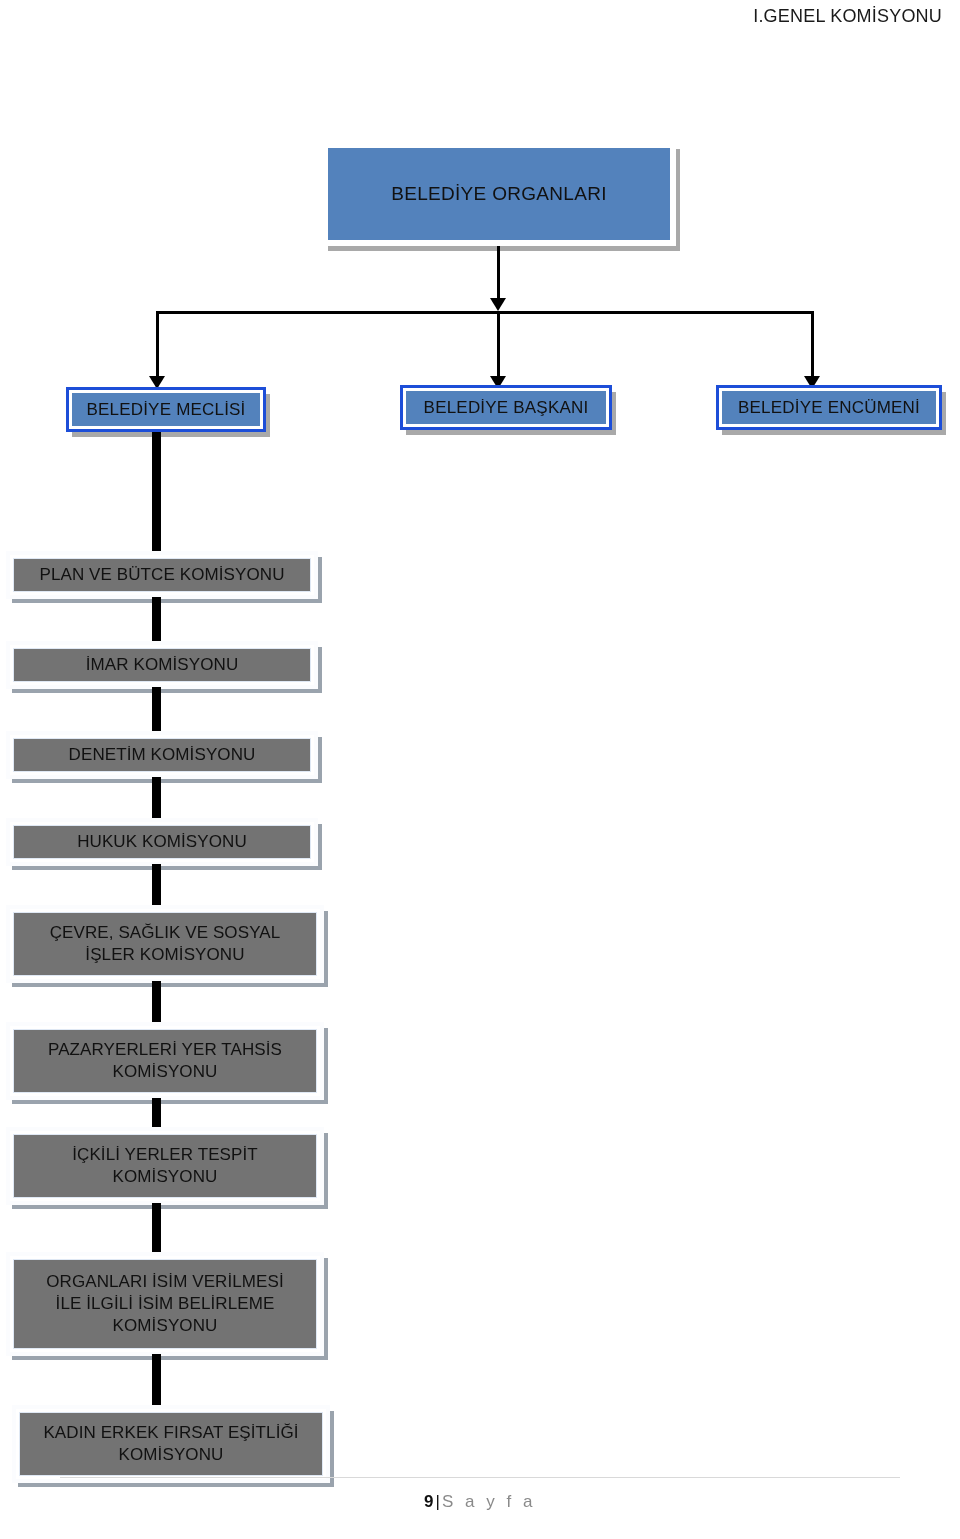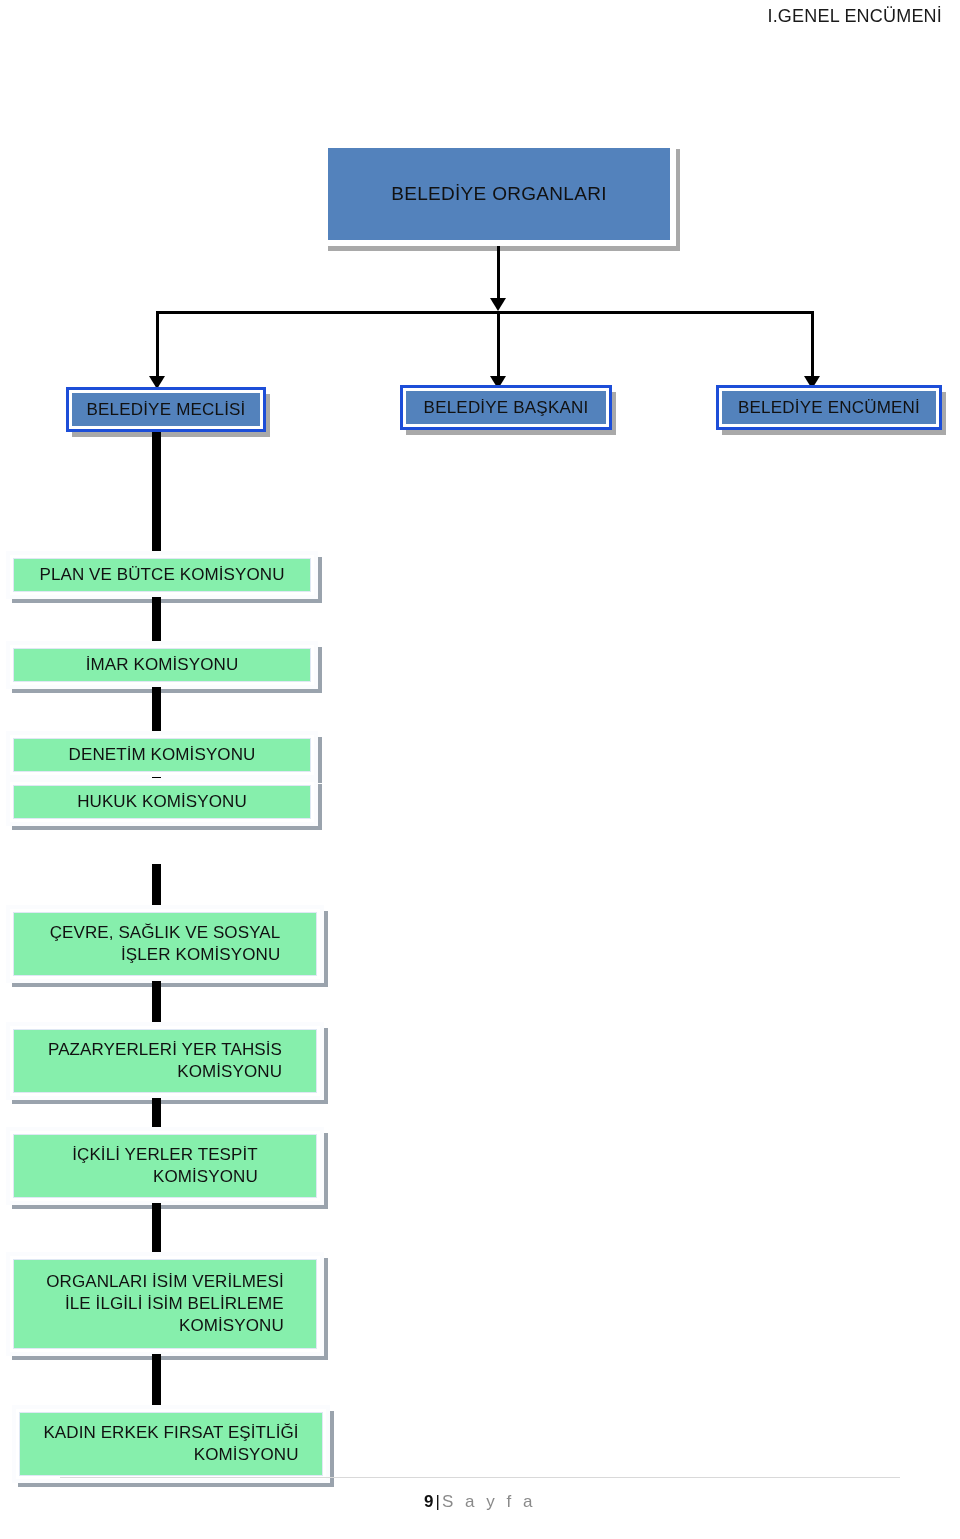--- a/index.html
+++ b/index.html
@@ -81,25 +81,24 @@
     font-size: 17px;
     letter-spacing: 0.2px;
   }
 
   
   .node.commission {
     border: 4px solid #fbfcfe;
     box-shadow: 5px 5px 0 -1px #9aa3ad;
   }
   .node.commission .fill {
-    background: #86efac;
+    background: #737373;
     border: 1px solid #dfe8f4;
     font-size: 17px;
     letter-spacing: 0.1px;
-    text-align: right;
   }
   .node .label { display: block; }
   .node .label .ln { display: block; }
 
   
   .conn {
     position: absolute;
     background: #000000;
   }
   .arrowhead {
@@ -139,21 +138,21 @@
   }
   .footer .word {
     color: #8a8a8a;
     letter-spacing: 3.5px;
     text-align: center;
   }
 </style>
 </head>
 <body>
 
-<div class="page-header">I.GENEL ENCÜMENİ</div>
+<div class="page-header">I.GENEL KOMİSYONU</div>
 
 <div class="chart">
 
   <div class="node root" style="left:322px; top:142px; width:354px; height:104px;">
     <div class="fill">
       <span class="label">BELEDİYE ORGANLARI</span>
     </div>
   </div>
 
   <div class="conn" style="left:497px; top:246px; width:3px; height:58px;"></div>
@@ -213,21 +212,21 @@
   <div class="node commission" style="left:6px; top:731px; width:312px; height:48px;">
     <div class="fill">
       <span class="label">
         <span class="ln">DENETİM KOMİSYONU</span>
       </span>
     </div>
   </div>
 
   <div class="conn" style="left:152px; top:777px; width:9px; height:44px;"></div>
 
-  <div class="node commission" style="left:6px; top:778px; width:312px; height:48px;">
+  <div class="node commission" style="left:6px; top:818px; width:312px; height:48px;">
     <div class="fill">
       <span class="label">
         <span class="ln">HUKUK KOMİSYONU</span>
       </span>
     </div>
   </div>
 
   <div class="conn" style="left:152px; top:864px; width:9px; height:44px;"></div>
 
   <div class="node commission" style="left:6px; top:905px; width:318px; height:78px;">

